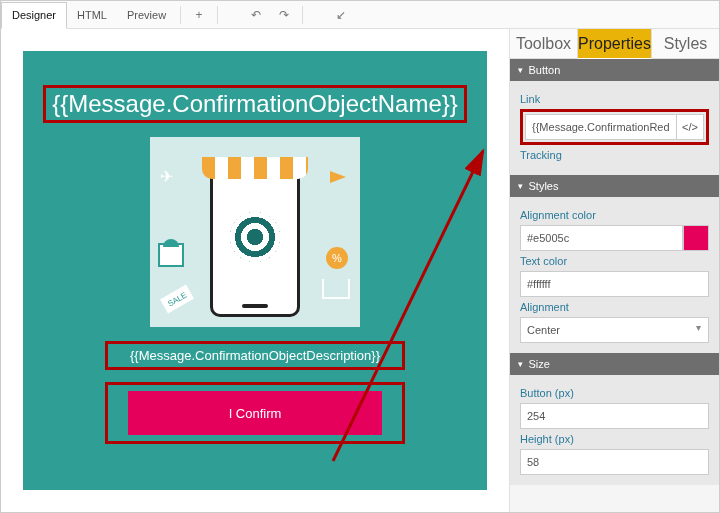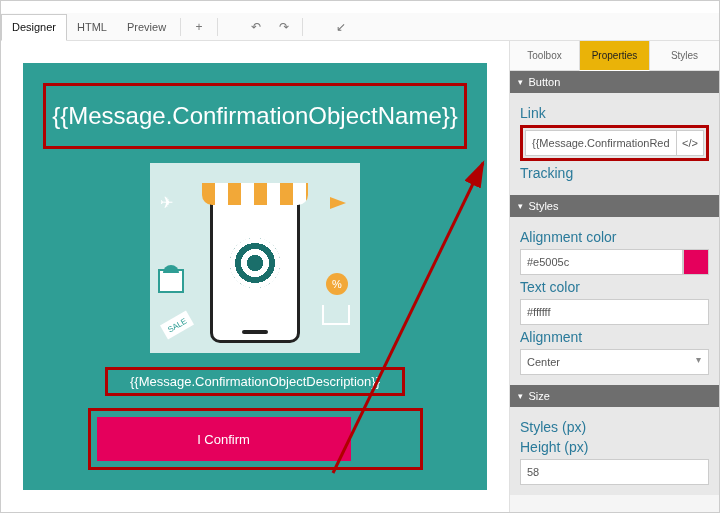--- a/index.html
+++ b/index.html
@@ -1,40 +1,40 @@
 <!DOCTYPE html>
 <html><head>
 <meta charset="utf-8">
 <style>
   * { box-sizing: border-box; margin: 0; padding: 0; }
   html, body { width: 720px; height: 513px; font-family: Arial, sans-serif; font-size: 12px; color: #333; background: #fff; overflow: hidden; }
   .app { width: 720px; height: 513px; border: 1px solid #ccc; display: flex; flex-direction: column; }
-  .top-tabs { display: flex; align-items: center; height: 28px; border-bottom: 1px solid #e0e0e0; background: #fafafa; margin-top: 12px; }
+  .top-tabs { display: flex; align-items: center; height: 28px; border-bottom: 1px solid #e0e0e0; background: #fafafa; }
   .top-tabs .tab { padding: 0 10px; height: 100%; display: flex; align-items: center; font-size: 11px; color: #555; cursor: pointer; }
   .top-tabs .tab.active { background: #fff; border: 1px solid #ccc; border-bottom: 1px solid #fff; margin-bottom: -1px; color: #111; }
   .top-tabs .tool { width: 28px; height: 100%; display: flex; align-items: center; justify-content: center; color: #777; cursor: pointer; }
   .top-tabs .vsep { width: 1px; height: 18px; background: #ddd; margin: 0 4px; }
   .main { flex: 1; display: flex; overflow: hidden; }
   .canvas-wrap { flex: 1; background: #fff; padding: 22px; overflow: hidden; }
   .canvas { width: 100%; height: 100%; background: #2f9e95; position: relative; padding: 18px 20px; }
   .head-text { color: #fff; font-size: 24px; text-align: center; line-height: 1.35; font-weight: 400; }
-  .obj-name { color: #fff; font-size: 24px; text-align: center; margin-top: 2px; border: 3px solid #b00000; padding: 16px 6px; font-weight: 400; }
+  .obj-name { color: #fff; font-size: 24px; text-align: center; margin-top: 16px; border: 3px solid #b00000; padding: 2px 6px; font-weight: 400; }
   .img-block { margin: 14px auto 0 auto; width: 210px; height: 190px; background: #d5ebe9; display:flex; align-items:flex-end; justify-content:center; position:relative; overflow:hidden; }
   .desc { color: #fff; font-size: 13px; text-align: center; margin: 14px auto 0 auto; width: 300px; border: 3px solid #b00000; padding: 4px 6px; }
-  .confirm-wrap { margin: 12px auto 0 auto; width: 335px; border: 3px solid #b00000; padding: 6px; display:flex; justify-content:flex-start; }
+  .confirm-wrap { margin: 12px auto 0 auto; width: 300px; border: 3px solid #b00000; padding: 6px; display:flex; justify-content:center; }
   .confirm-btn { background: #e5005c; color: #fff; border: none; width: 254px; height: 44px; font-size: 13px; cursor: pointer; }
   .sidepanel { width: 210px; border-left: 1px solid #e0e0e0; background: #f5f5f5; display: flex; flex-direction: column; overflow-y: auto; }
   .sp-tabs { display: flex; height: 30px; border-bottom: 1px solid #ddd; background: #fafafa; }
-  .sp-tab { flex: 1; display:flex; align-items:center; justify-content:center; font-size: 10px; color:#666; cursor:pointer;text-align:center; }
+  .sp-tab { flex: 1; display:flex; align-items:center; justify-content:center; font-size: 16px; color:#666; cursor:pointer;text-align:center; }
   .sp-tab.active { background:#eab308; border-bottom:1px solid #fff; margin-bottom:-1px; color:#222; border-left:1px solid #ddd; border-right:1px solid #ddd; }
   .sp-body { flex:1; overflow-y:auto; }
   .section-head { background:#6e6e6e; color:#fff; font-size:11px; padding:5px 8px; display:flex; align-items:center; gap:6px; }
   .section-head .tri { font-size:9px; }
   .section-body { padding: 8px 10px 10px 10px; background:#e8e8e8; }
-  .lbl { font-size: 14px; color: #2a7a9a; margin: 4px 0 4px 0; display:block; }
+  .lbl { font-size: 11px; color: #2a7a9a; margin: 4px 0 4px 0; display:block; }
   .field { width:100%; height:26px; background:#fff; border:1px solid #ccc; padding:0 6px; font-size:11px; color:#555; }
   .link-row { display:flex; }
   .link-row .field { flex:1; border-right:none; }
   .link-row .code-btn { width:28px; height:26px; border:1px solid #ccc; background:#fff; display:flex; align-items:center; justify-content:center; font-size:11px; color:#555; cursor:pointer; }
   .select { position:relative; }
   .select::after { content:"▾"; position:absolute; right:8px; top:5px; color:#888; font-size:10px; pointer-events:none; }
   .swatch-row { display:flex; align-items:stretch; }
   .swatch-row .field { flex:1; }
   .swatch { width:26px; height:26px; border:1px solid #ccc; background:#e5005c; }
   .link-outline { border:3px solid #b00000; padding:2px; margin-bottom:2px; }
@@ -144,21 +144,22 @@
           <input class="field" value="#ffffff" style="">
           <span class="lbl">Alignment</span>
           <div class="select"><input class="field" readonly="" value="Center" style=""></div>
         </div>
 
         <div class="section-head">
             <span class="tri">▾</span>
             <span>Size</span>
           </div>
         <div class="section-body">
-          <span class="lbl">Styles (px)</span>
+          <span class="lbl">Button (px)</span>
+          <input class="field" value="254" style="">
           <span class="lbl">Height (px)</span>
           <input class="field" value="58" style="">
         </div>
 
       </div>
     </div>
   </div>
 </div>
 
 </body></html>

